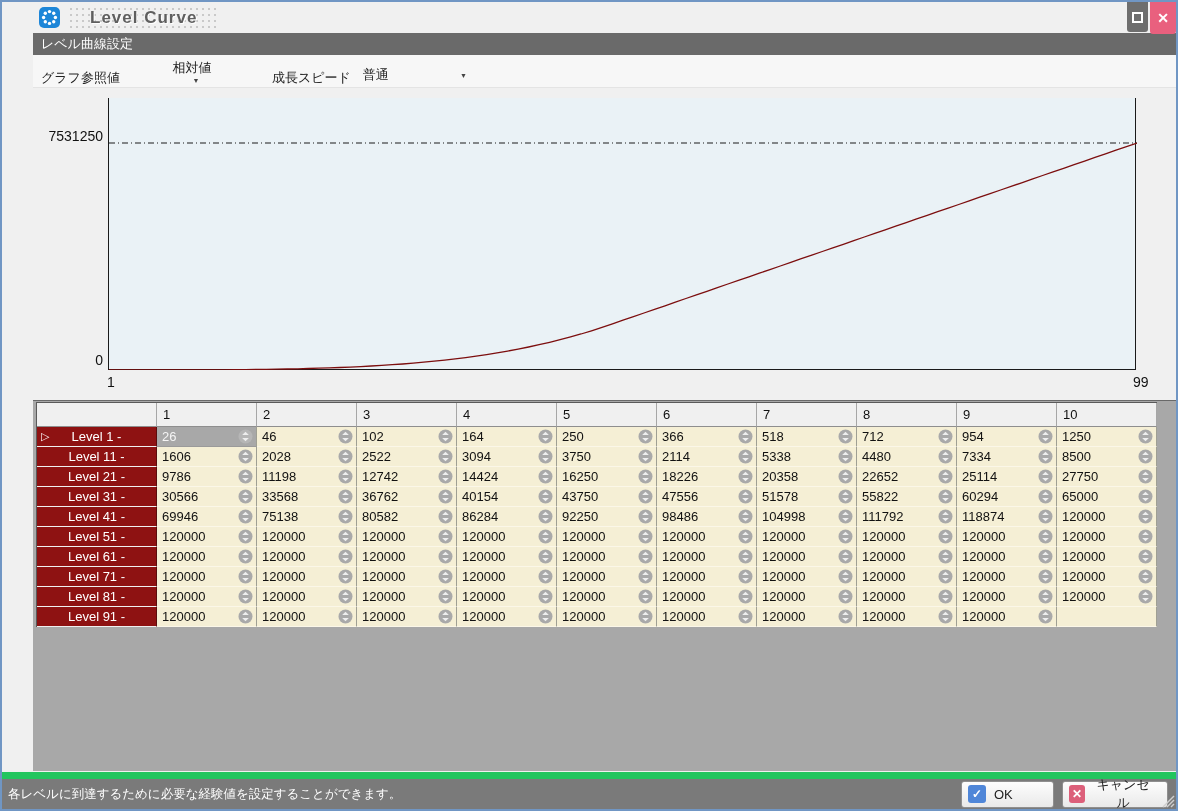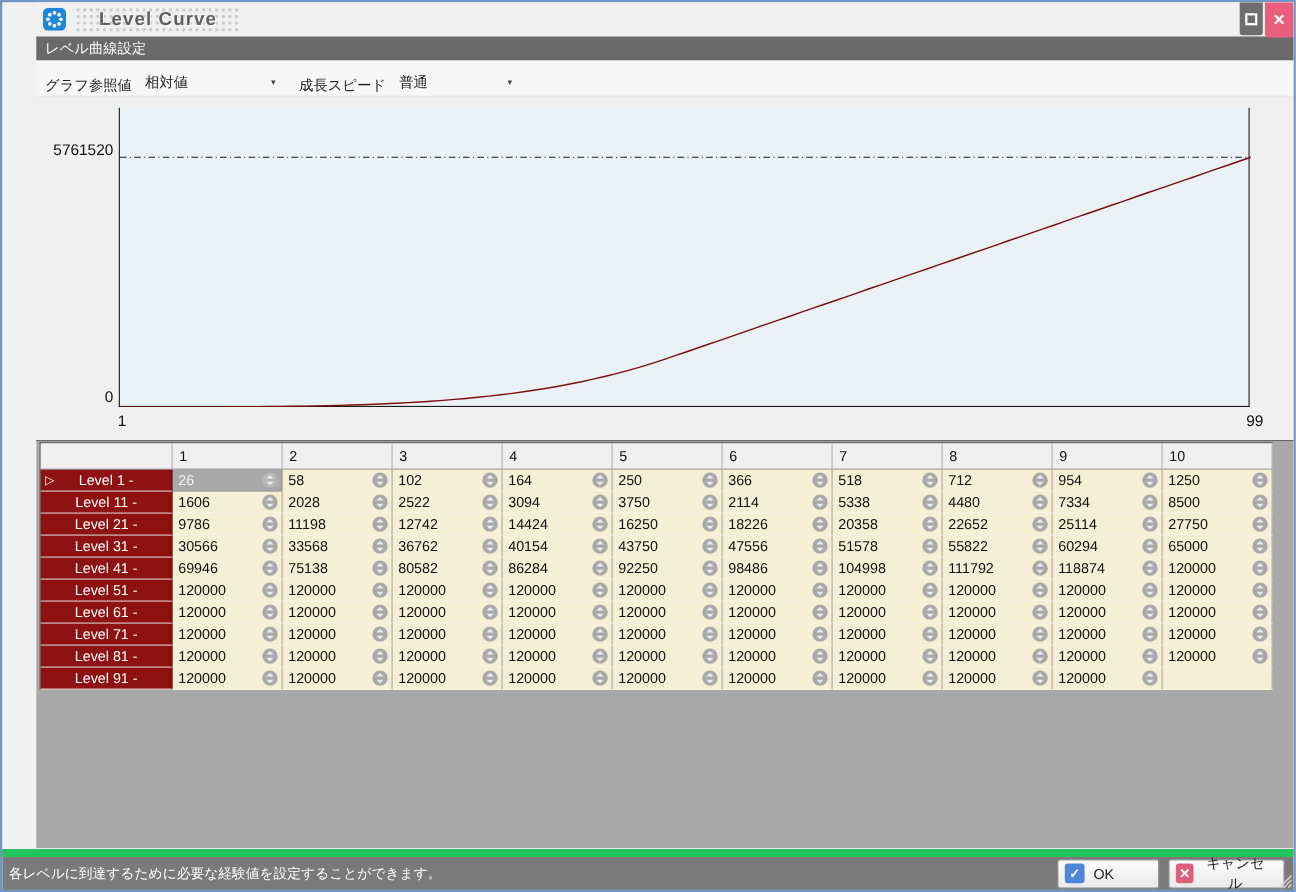--- a/index.html
+++ b/index.html
@@ -27,21 +27,21 @@
   
   .section-header { height:22px; background:#6a6a6a; color:#ffffff; font-size:13px;
      display:flex; align-items:center; padding-left:8px; }
 
   
   .toolbar { height:33px; background:#f7f7f7; border-bottom:1px solid #e4e4e4;
      display:flex; align-items:flex-end; font-size:13px; color:#222; }
   .tb-label { margin-left:8px; }
   .combo { display:flex; align-items:center; justify-content:space-between; cursor:pointer;
      margin-left:6px; padding:3px 6px; }
-  .combo-1 { width:132px; } .combo-2 { width:116px; }
+  .combo-1 { width:132px;flex-direction:column; } .combo-2 { width:116px; }
   .combo .arrow { font-size:7px; color:#444; margin-left:8px; }
 
   
   .chart-panel { position:relative; height:312px; background:#f0f0f0; }
   .plot { position:absolute; left:75px; top:10px; width:1028px; height:272px;
      background:#eaf2f6; border-left:1px solid #1a1a1a; border-right:1px solid #1a1a1a;
      border-bottom:1px solid #1a1a1a; }
   .plot svg { position:absolute; left:0; top:0; }
   .ylab { position:absolute; left:0; width:70px; text-align:right; font-size:14px; color:#111; }
   .ylab-max { top:40px; }
@@ -126,21 +126,21 @@
       <span class="arrow">▼</span>
     </div>
     <span class="tb-label" style="margin-left:14px">成長スピード</span>
     <div class="combo combo-2">
       <span>普通</span>
       <span class="arrow">▼</span>
     </div>
   </div>
 
   <div class="chart-panel">
-    <div class="ylab ylab-max">5761520</div>
+    <div class="ylab ylab-max">7531250</div>
     <div class="ylab ylab-min">0</div>
     <div class="xlab xlab-min">1</div>
     <div class="xlab xlab-max">99</div>
     <div class="plot">
       <svg width="1028" height="272" viewBox="0 0 1028 272">
         <line x1="0" y1="45.0" x2="1028" y2="45.0" stroke="#1a1a1a" stroke-width="1" stroke-dasharray="6 3 1 3"></line>
         <polyline points="0.0,272.0 10.5,272.0 21.0,272.0 31.5,272.0 42.0,272.0 52.4,272.0 62.9,272.0 73.4,271.9 83.9,271.9 94.4,271.9 104.9,271.8 115.4,271.8 125.9,271.7 136.4,271.6 146.9,271.5 157.3,271.3 167.8,271.2 178.3,271.0 188.8,270.8 199.3,270.5 209.8,270.2 220.3,269.9 230.8,269.5 241.3,269.1 251.8,268.6 262.2,268.0 272.7,267.4 283.2,266.7 293.7,266.0 304.2,265.1 314.7,264.2 325.2,263.2 335.7,262.1 346.2,260.9 356.7,259.6 367.1,258.1 377.6,256.6 388.1,254.9 398.6,253.1 409.1,251.1 419.6,249.0 430.1,246.7 440.6,244.3 451.1,241.7 461.6,238.9 472.0,236.0 482.5,232.8 493.0,229.4 503.5,225.8 514.0,222.2 524.5,218.6 535.0,215.0 545.5,211.4 556.0,207.8 566.4,204.1 576.9,200.5 587.4,196.9 597.9,193.3 608.4,189.7 618.9,186.0 629.4,182.4 639.9,178.8 650.4,175.2 660.9,171.6 671.3,168.0 681.8,164.3 692.3,160.7 702.8,157.1 713.3,153.5 723.8,149.9 734.3,146.3 744.8,142.6 755.3,139.0 765.8,135.4 776.2,131.8 786.7,128.2 797.2,124.6 807.7,120.9 818.2,117.3 828.7,113.7 839.2,110.1 849.7,106.5 860.2,102.8 870.7,99.2 881.1,95.6 891.6,92.0 902.1,88.4 912.6,84.8 923.1,81.1 933.6,77.5 944.1,73.9 954.6,70.3 965.1,66.7 975.6,63.1 986.0,59.4 996.5,55.8 1007.0,52.2 1017.5,48.6 1028.0,45.0" fill="none" stroke="#7c0e0e" stroke-width="1.3"></polyline>
       </svg>
     </div>
   </div>
@@ -165,21 +165,21 @@
             <div class="rl"><span class="marker">▷</span>Level 1 -</div>
             <div class="cell sel">
               <span>26</span>
               <span class="spin"><svg width="15" height="15" viewBox="0 0 15 15">
                   <circle cx="7.5" cy="7.5" r="7" fill="#a9a9a9"></circle>
                   <path d="M4.2 6.1 L7.5 2.8 L10.8 6.1 Z" fill="#eeeeee"></path>
                   <path d="M4.2 8.9 L7.5 12.2 L10.8 8.9 Z" fill="#eeeeee"></path>
                 </svg></span>
             </div>
             <div class="cell">
-              <span>58</span>
+              <span>46</span>
               <span class="spin"><svg width="15" height="15" viewBox="0 0 15 15">
                   <circle cx="7.5" cy="7.5" r="7" fill="#a9a9a9"></circle>
                   <path d="M4.2 6.1 L7.5 2.8 L10.8 6.1 Z" fill="#eeeeee"></path>
                   <path d="M4.2 8.9 L7.5 12.2 L10.8 8.9 Z" fill="#eeeeee"></path>
                 </svg></span>
             </div>
             <div class="cell">
               <span>102</span>
               <span class="spin"><svg width="15" height="15" viewBox="0 0 15 15">
                   <circle cx="7.5" cy="7.5" r="7" fill="#a9a9a9"></circle>

